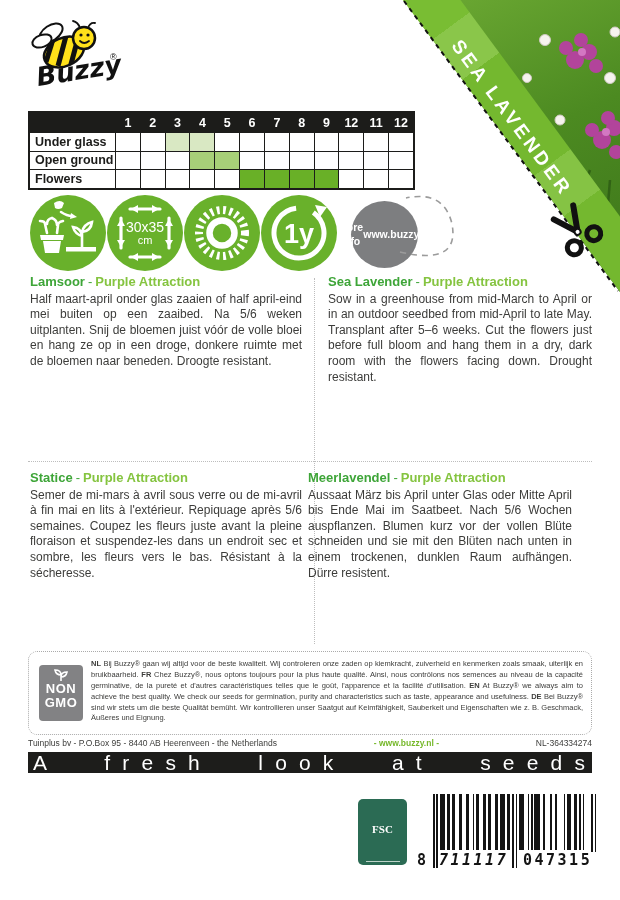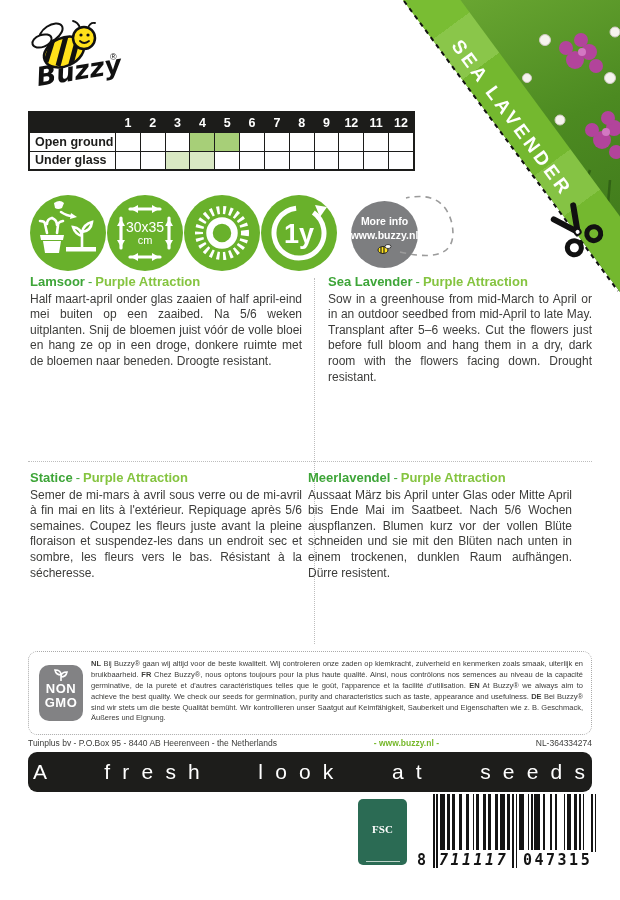--- a/index.html
+++ b/index.html
@@ -35,52 +35,52 @@
   .cal-c{flex:1;border-left:1px solid #1c1c1a;background:#fff;}
 
   
   .icircle{position:absolute;width:76px;height:76px;border-radius:50%;background:#69b12b;}
   .ic-1{left:30px;top:195px}.ic-2{left:107px;top:195px}.ic-3{left:184px;top:195px}.ic-4{left:261px;top:195px}
   .ic-center{position:absolute;inset:0;display:flex;flex-direction:column;align-items:center;justify-content:center;color:#fff;font-weight:normal;line-height:1;}
   .spacing-val{font-size:14px}.spacing-unit{font-size:11px;margin-top:1px}
   .annual-label{position:absolute;inset:0;display:flex;align-items:center;justify-content:center;
                 color:#fff;font-weight:bold;font-size:27px;padding-top:2px;}
   .moreinfo{position:absolute;left:351px;top:201px;width:67px;height:67px;border-radius:50%;background:#7d7e80;
-            display:flex;flex-direction:column;align-items:center;justify-content:center;color:#fff;
+            display:flex;align-items:center;justify-content:center;color:#fff;
             font-weight:bold;font-size:10.5px;line-height:1.25;text-align:center;}
 
   
   .desc{position:absolute;font-size:12px;line-height:1.3;text-align:justify;color:#3c3c3a;}
   .d-nl{left:30px;top:274px;width:272px}
   .d-en{left:328px;top:274px;width:264px}
   .d-fr{left:30px;top:470px;width:272px}
   .d-de{left:308px;top:470px;width:264px}
   .desc h3{margin:0 0 2px 0;font-size:13px;line-height:1.2;font-weight:bold;color:#3ea538;}
   .desc h3 .variety{color:#85c440;font-weight:bold;}
   .desc h3 .sep{color:#3ea538;font-weight:normal;padding:0 3px;}
   .vdiv{position:absolute;left:314px;top:278px;height:366px;border-left:1.5px dotted #bdbdbd;}
   .hdiv{position:absolute;left:28px;top:461px;width:564px;border-top:1.5px dotted #bdbdbd;}
 
   
   .legal-box{position:absolute;left:28px;top:651px;width:564px;height:84px;border:1.5px dotted #ababab;
              border-radius:9px;box-sizing:border-box;}
-  .nongmo{position:absolute;left:10px;top:13px;width:44px;height:56px;background:#828284;border-radius:10px;
+  .nongmo{position:absolute;left:10px;top:13px;width:44px;height:56px;background:#828284;border-radius:4px;
           display:flex;flex-direction:column;align-items:center;justify-content:flex-start;color:#fff;}
   .nongmo .txt{font-weight:bold;font-size:13px;line-height:1.05;letter-spacing:.5px;}
   .legal-text{position:absolute;left:62px;right:8px;top:7px;font-size:7.5px;line-height:1.45;
               text-align:justify;color:#3c3c3a;}
   .legal-text b{font-weight:bold;}
 
   
   .addr-row{position:absolute;left:28px;top:738px;width:564px;display:flex;justify-content:space-between;
             font-size:8.5px;color:#3c3c3a;}
   .addr-site{color:#76b82a;font-weight:bold;}
-  .slogan{position:absolute;left:28px;top:752px;width:564px;height:40px;background:#1d1d1b;color:#fff;
+  .slogan{position:absolute;left:28px;top:752px;width:564px;height:21px;background:#1d1d1b;color:#fff;
           display:flex;align-items:center;justify-content:center;font-size:21px;font-weight:400;
-          letter-spacing:.58em;word-spacing:1.35em;padding-left:10px;box-sizing:border-box;white-space:nowrap;border-radius:9px;}
+          letter-spacing:.58em;word-spacing:1.35em;padding-left:10px;box-sizing:border-box;white-space:nowrap;}
 
   
   .fsc{position:absolute;left:358px;top:799px;width:49px;height:66px;background:#2b6b54;border-radius:5px;
        display:flex;flex-direction:column;align-items:center;color:#fff;gap:24px;}
   .fsc-name{font-family:"Liberation Serif","DejaVu Serif",serif;font-weight:bold;font-size:11px;line-height:1;margin-top:1px;}
   .fsc-line{width:34px;border-top:.5px solid #bcd2c8;margin:2px 0;}
   .fsc-type{font-size:6.5px;font-weight:bold;line-height:1.2;}
   .fsc-cat{font-size:4.5px;line-height:1.3;}
   .fsc-lic{font-size:5.5px;font-weight:bold;margin-top:3px;}
 
@@ -205,48 +205,65 @@
           <div class="cal-m">6</div>
           <div class="cal-m">7</div>
           <div class="cal-m">8</div>
           <div class="cal-m">9</div>
           <div class="cal-m">12</div>
           <div class="cal-m">11</div>
           <div class="cal-m">12</div>
         </div>
     </div>
     <div class="cal-row">
+      <div class="cal-label">Under glass</div>
+      <div class="cal-cells">
+          <div class="cal-c"></div>
+          <div class="cal-c"></div>
+          <div class="cal-c" style="background: rgb(217, 232, 195);"></div>
+          <div class="cal-c" style="background: rgb(217, 232, 195);"></div>
+          <div class="cal-c"></div>
+          <div class="cal-c"></div>
+          <div class="cal-c"></div>
+          <div class="cal-c"></div>
+          <div class="cal-c"></div>
+          <div class="cal-c"></div>
+          <div class="cal-c"></div>
+          <div class="cal-c"></div>
+        </div>
+    </div>
+    <div class="cal-row">
       <div class="cal-label">Open ground</div>
       <div class="cal-cells">
           <div class="cal-c"></div>
           <div class="cal-c"></div>
           <div class="cal-c"></div>
           <div class="cal-c" style="background: rgb(167, 207, 120);"></div>
           <div class="cal-c" style="background: rgb(167, 207, 120);"></div>
           <div class="cal-c"></div>
           <div class="cal-c"></div>
           <div class="cal-c"></div>
           <div class="cal-c"></div>
           <div class="cal-c"></div>
           <div class="cal-c"></div>
           <div class="cal-c"></div>
         </div>
     </div>
     <div class="cal-row">
-      <div class="cal-label">Under glass</div>
+      <div class="cal-label">Flowers</div>
       <div class="cal-cells">
           <div class="cal-c"></div>
           <div class="cal-c"></div>
-          <div class="cal-c" style="background: rgb(217, 232, 195);"></div>
-          <div class="cal-c" style="background: rgb(217, 232, 195);"></div>
-          <div class="cal-c"></div>
-          <div class="cal-c"></div>
-          <div class="cal-c"></div>
-          <div class="cal-c"></div>
-          <div class="cal-c"></div>
+          <div class="cal-c"></div>
+          <div class="cal-c"></div>
+          <div class="cal-c"></div>
+          <div class="cal-c" style="background: rgb(105, 176, 39);"></div>
+          <div class="cal-c" style="background: rgb(105, 176, 39);"></div>
+          <div class="cal-c" style="background: rgb(105, 176, 39);"></div>
+          <div class="cal-c" style="background: rgb(105, 176, 39);"></div>
           <div class="cal-c"></div>
           <div class="cal-c"></div>
           <div class="cal-c"></div>
         </div>
     </div>
   </div>
 
   <div class="icircle ic-1">
     <svg width="76" height="76" viewBox="0 0 76 76">
       <g fill="#fff">

